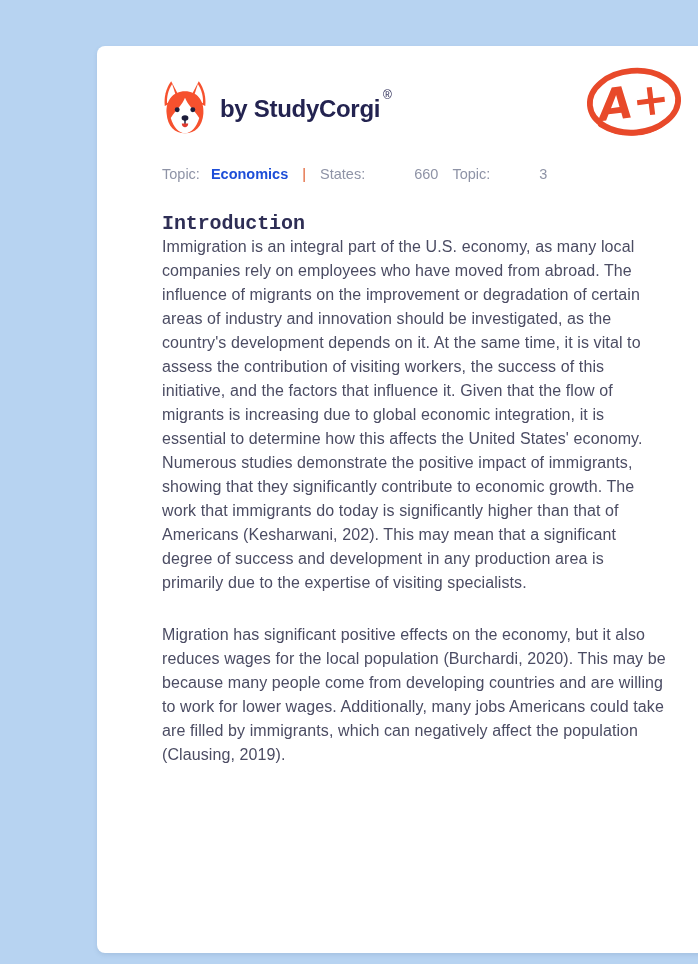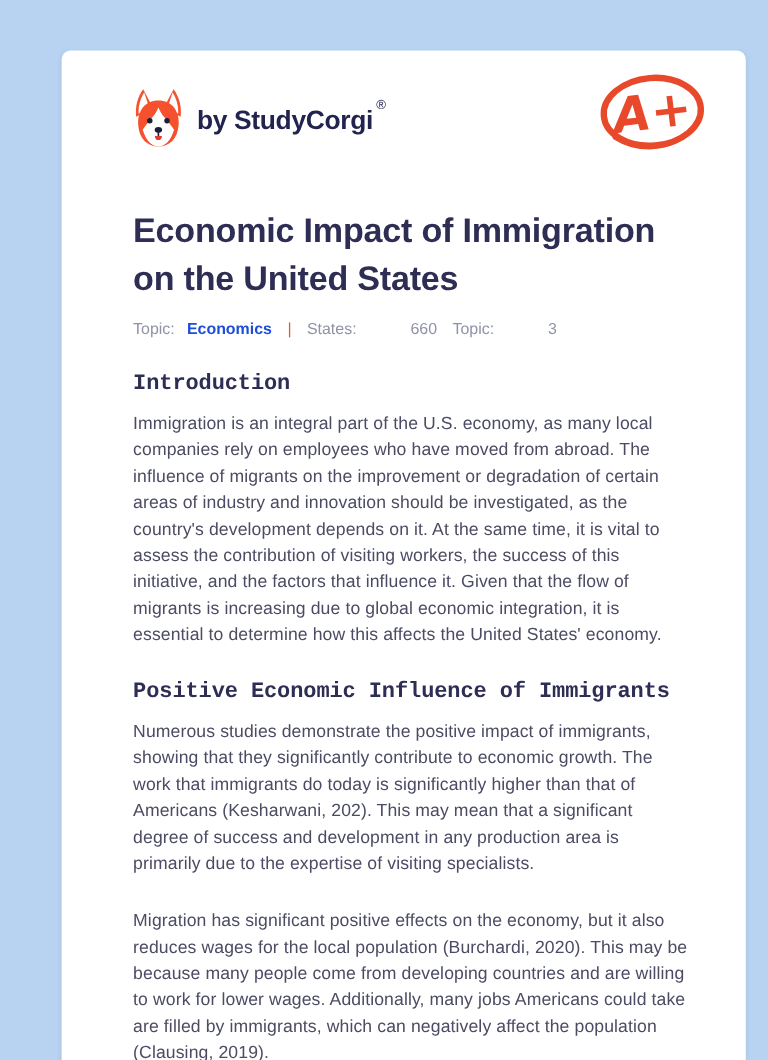--- a/index.html
+++ b/index.html
@@ -2,20 +2,21 @@
 <html><head>
 <meta charset="utf-8">
 <style>
   * { margin: 0; padding: 0; box-sizing: border-box; }
   html, body { width: 698px; height: 964px; }
   body { font-family: "Liberation Sans", sans-serif; }
   .page {
     width: 698px; height: 964px;
     background: #b7d3f1;
     overflow: hidden;
+    padding-left: 41px;
   }
   .card {
     width: 622px;
     margin: 46px 0 0 56px;
     background: #ffffff;
     border-radius: 8px;
     padding: 32px 51px 34px 65px;
     min-height: 907px;
     box-shadow: 0 2px 4px rgba(90,120,160,0.18);
   }
@@ -78,21 +79,21 @@
     letter-spacing: -0.1px;
     margin-top: 30px;
     font-family: Liberation Mono, monospace;
   }
   .section-heading.second { margin-top: 28px; }
   .section p {
     font-size: 16px;
     line-height: 24px;
     color: #4b4c63;
     letter-spacing: 0.1px;
-    margin-top: 13px;
+    margin-top: 0;
   }
   .section p + p { margin-top: 28px; }
 </style>
 </head>
 <body>
 
 <div class="page">
   <div class="card">
 
     <header class="card-header">
@@ -119,37 +120,35 @@
         <svg width="100" height="85" viewBox="0 0 104 88">
           <g stroke="#e8492a" fill="none" stroke-linecap="round">
             <ellipse cx="52" cy="41" rx="46" ry="32" stroke-width="6" transform="rotate(-5 52 41)"></ellipse>
             <path d="M17 65 C36 77 64 78 83 63" stroke-width="5"></path>
           </g>
           <text x="52" y="57" text-anchor="middle" font-family="DejaVu Sans, sans-serif" font-style="italic" font-weight="bold" font-size="46" fill="#e8492a" transform="rotate(-7 52 42)">A+</text>
         </svg>
       </div>
     </header>
 
-    <h1 class="page-title">Economic Impact of Immigration on the United States</h1>
 
     <div class="meta-row">
       <span class="meta-label">Topic:</span>
       <a class="topic-link">Economics</a>
       <span class="divider">|</span>
       <span class="meta-label">States:</span>
       <span class="meta-value">660</span>
       <span class="meta-label">Topic:</span>
       <span class="meta-value">3</span>
     </div>
 
     <section class="section">
       <h2 class="section-heading">Introduction</h2>
       <p>Immigration is an integral part of the U.S. economy, as many local companies rely on employees who have moved from abroad. The influence of migrants on the improvement or degradation of certain areas of industry and innovation should be investigated, as the country's development depends on it. At the same time, it is vital to assess the contribution of visiting workers, the success of this initiative, and the factors that influence it. Given that the flow of migrants is increasing due to global economic integration, it is essential to determine how this affects the United States' economy.</p>
     </section>
 
     <section class="section">
-      <h2 class="section-heading second">Positive Economic Influence of Immigrants</h2>
       <p>Numerous studies demonstrate the positive impact of immigrants, showing that they significantly contribute to economic growth. The work that immigrants do today is significantly higher than that of Americans (Kesharwani, 202). This may mean that a significant degree of success and development in any production area is primarily due to the expertise of visiting specialists.</p>
       <p>Migration has significant positive effects on the economy, but it also reduces wages for the local population (Burchardi, 2020). This may be because many people come from developing countries and are willing to work for lower wages. Additionally, many jobs Americans could take are filled by immigrants, which can negatively affect the population (Clausing, 2019).</p>
     </section>
 
   </div>
 </div>
 
 </body></html>

